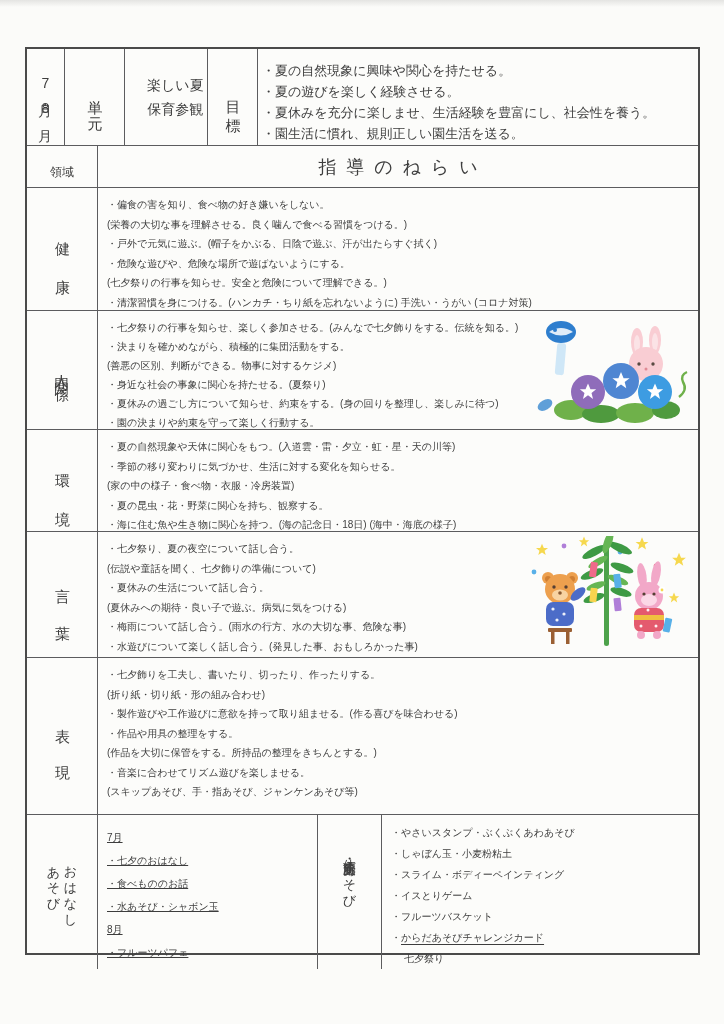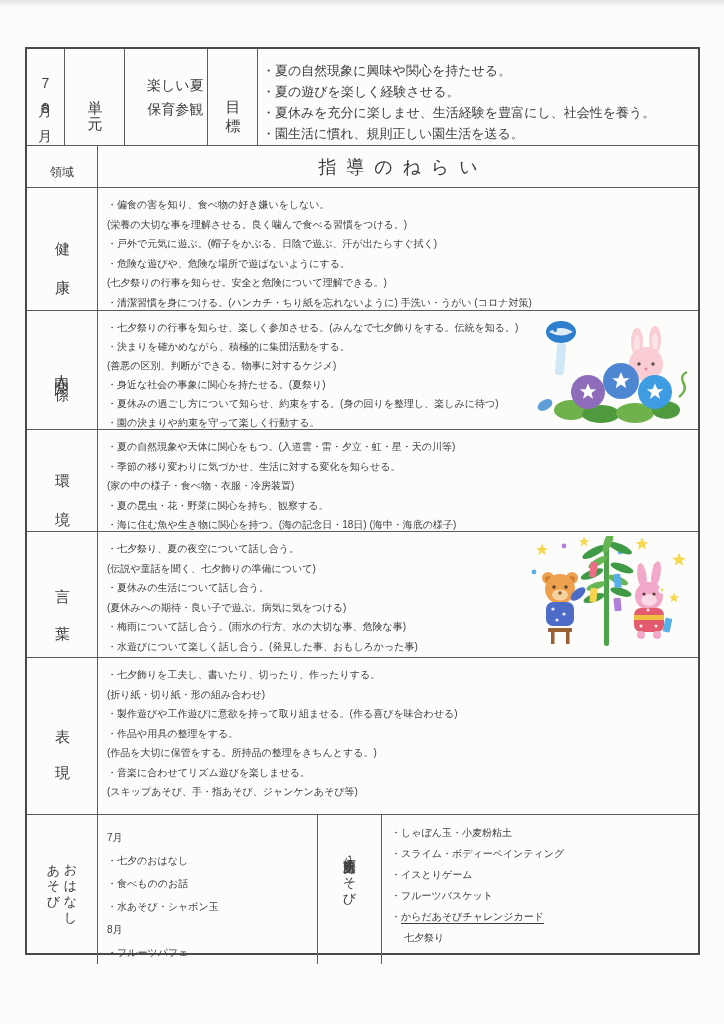--- a/index.html
+++ b/index.html
@@ -37,21 +37,21 @@
   .goals { padding: 11px 0 0 4px; font-size: 13px; line-height: 21px; }
   .nerai-heading { font-size: 18px; letter-spacing: 0.55em; text-align:center; width:100%; align-self:center; padding-left:0.55em; }
   .content { padding: 7px 0 0 9px; font-size: 10px; }
   .content .line { white-space: nowrap; }
   .c-health .line { line-height: 19.5px; }
   .c-rel .line { line-height: 19px; }
   .c-env .line { line-height: 19.5px; }
   .c-lang .line { line-height: 19.5px; }
   .c-expr .line { line-height: 19.5px; }
   .c-story { padding-top: 11px; }
-  .c-story .line { line-height: 23px; }
+  .c-story .line { line-height: 23px; text-decoration: underline; }
   .c-gym { padding-top: 7px; }
   .c-gym .line { line-height: 21px; }
   .u-line { text-decoration: underline; text-underline-offset: 3px; }
   .indent { padding-left: 13px; }
   .illus { position: absolute; }
   .illus-rel { right: 5px; top: 6px; }
   .illus-lang { right: 6px; top: 4px; }
   .vwrap-story { writing-mode: vertical-rl; text-orientation: upright; font-size: 13px; line-height: 17px; height: 70px; letter-spacing: 1px; }
   .vwrap-gym { writing-mode: vertical-rl; text-orientation: upright; font-size: 13px; line-height: 17px; height: 86px; letter-spacing: 1px; }
 </style>
@@ -268,20 +268,21 @@
         <div class="line">・七夕のおはなし</div>
         <div class="line">・食べもののお話</div>
         <div class="line">・水あそび・シャボン玉</div>
         <div class="line">8月</div>
         <div class="line">・フルーツパフェ</div>
       </div>
       <div class="cell label-cell" style="width:64px">
         <span class="vwrap-gym">体育・集団あそび</span>
       </div>
       <div class="cell content c-gym" style="flex:1">
+        <div class="line">・やさいスタンプ・ぶくぶくあわあそび</div>
         <div class="line">・しゃぼん玉・小麦粉粘土</div>
         <div class="line">・スライム・ボディーペインティング</div>
         <div class="line">・イスとりゲーム</div>
         <div class="line">・フルーツバスケット</div>
         <div class="line"><span>・</span><span class="u-line">からだあそびチャレンジカード</span></div>
         <div class="line indent">七夕祭り</div>
       </div>
     </div>
 
   </div>

